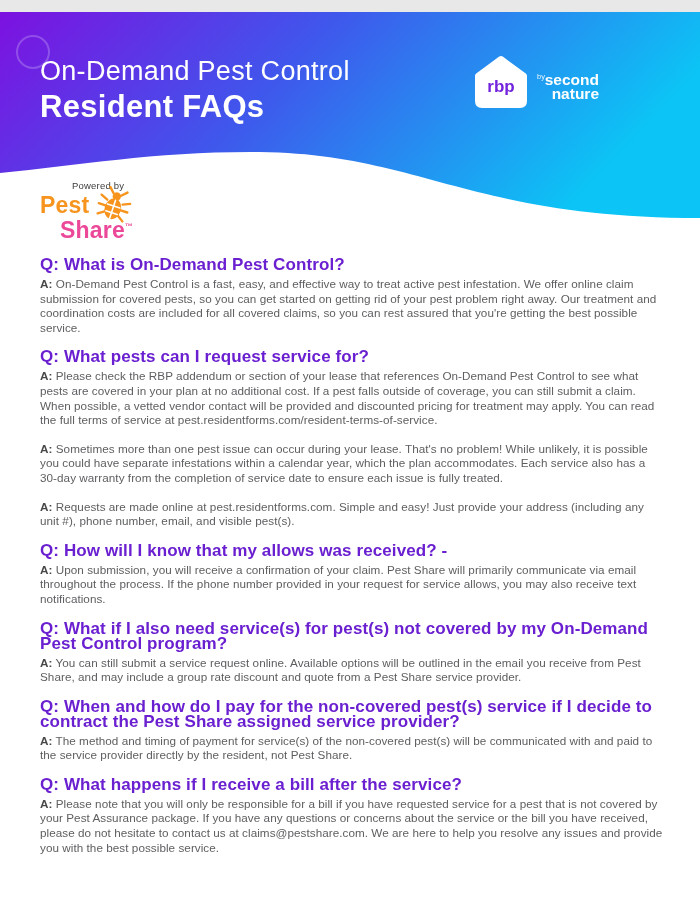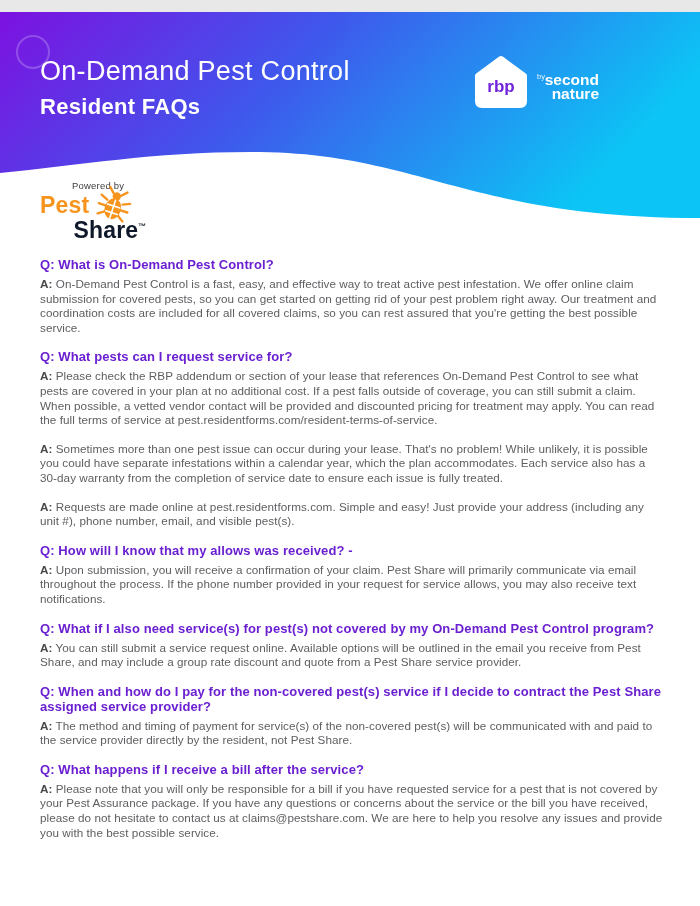--- a/index.html
+++ b/index.html
@@ -11,36 +11,36 @@
     background:#ffffff;
     font-family:"Liberation Sans", sans-serif;
     overflow:hidden;
   }
 
   
   .header { position:absolute; top:0; left:0; width:700px; height:232px; }
   .header-svg { position:absolute; top:0; left:0; display:block; }
   .titles { position:absolute; top:42px; left:40px; color:#ffffff; }
   .titles h1 { font-size:27px; font-weight:400; letter-spacing:0.3px; line-height:34px; }
-  .titles h2 { font-size:22px; font-weight:700; letter-spacing:0.3px; line-height:34px; margin-top:2px; }
+  .titles h2 { font-size:31px; font-weight:700; letter-spacing:0.3px; line-height:34px; margin-top:2px; }
   .rbp-logo { position:absolute; top:42px; left:473px; width:136px; height:68px; }
 
   
   .pestshare-logo { position:absolute; top:168px; left:40px; width:120px; height:70px; }
   .ps-powered { display:block; font-size:9.5px; color:#3d3d3f; letter-spacing:0.2px; margin-bottom:3px;padding-left:32px; }
   .ps-word1 { font-size:23px; font-weight:700; color:#f7941e; line-height:22px; letter-spacing:0.2px; }
-  .ps-word2 { font-size:23px; font-weight:700; color:#0f172a; line-height:21px; letter-spacing:0.2px; margin-left:20px;text-align:center; }
+  .ps-word2 { font-size:23px; font-weight:700; color:#ec4899; line-height:21px; letter-spacing:0.2px; margin-left:20px; }
   .ps-tm { font-size:8px; vertical-align:super; font-weight:700; }
   .ps-bug { position:absolute; left:56px; top:6px; }
 
   
   .faq-list { position:absolute; top:245px; left:40px; width:624px; }
   .faq-item { margin-bottom:14px; }
   .faq-item h3 {
-    font-size:13px; font-weight:700; color:#6a1fd0;
+    font-size:17px; font-weight:700; color:#6a1fd0;
     line-height:15px; margin-bottom:5px; letter-spacing:0.1px;
   }
   .faq-item p {
     font-size:11.7px; color:#5d5e61; line-height:14.6px; letter-spacing:0.05px;
   }
   .faq-item p strong { color:#48484a; font-weight:700; }
 </style>
 </head>
 <body>
 

